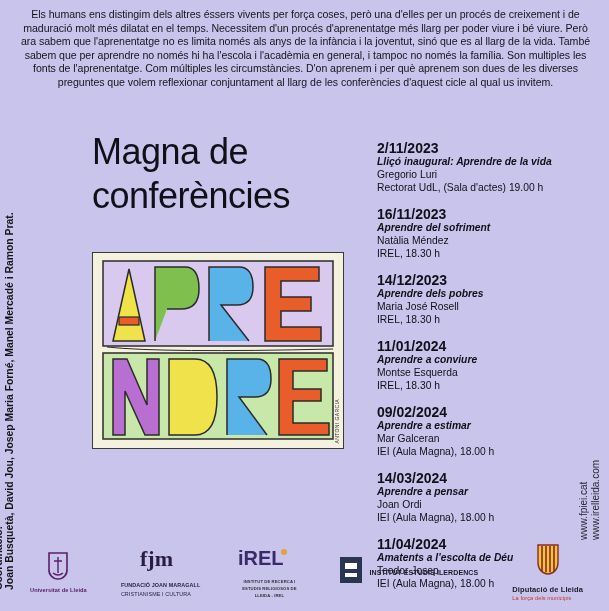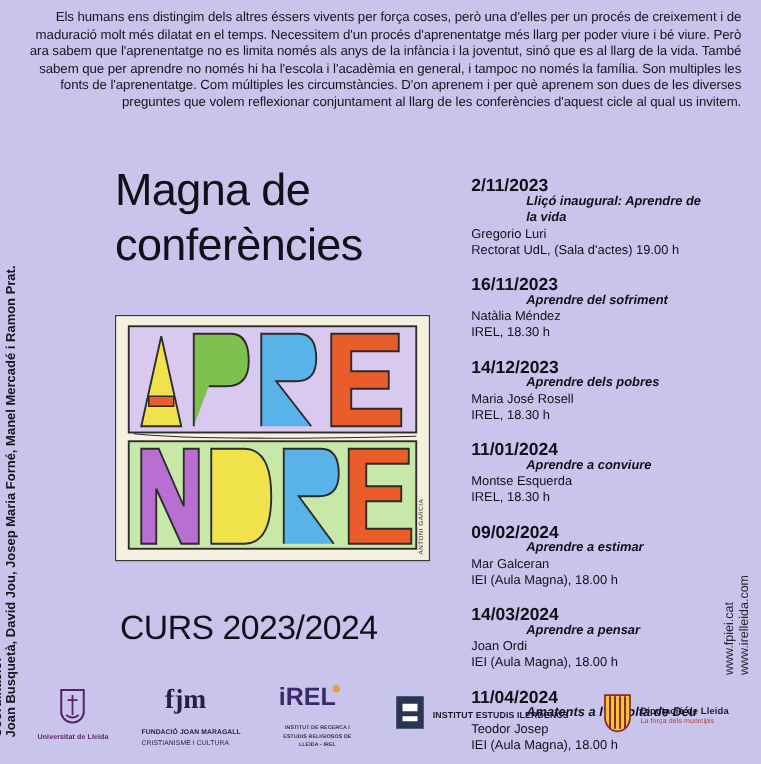--- a/index.html
+++ b/index.html
@@ -22,21 +22,21 @@
 
   
   .intro {
     position: absolute;
     left: 18px;
     top: 8px;
     width: 575px;
     font-size: 10.6px;
     line-height: 13.6px;
     color: #15151c;
-    text-align: right;
+    text-align: center;
     letter-spacing: -0.05px;
   }
 
   
   .left-vertical {
     position: absolute;
     left: 2px;
     top: 130px;
     height: 460px;
     width: 28px;
@@ -134,21 +134,20 @@
     font-weight: bold;
     color: #101018;
     line-height: 13px;
   }
   .entry .talk {
     font-size: 10.3px;
     font-weight: bold;
     font-style: italic;
     color: #101018;
     line-height: 13px;
-    margin-left: 44px;
   }
   .entry .speaker {
     font-size: 10.3px;
     color: #101018;
     line-height: 13px;
   }
   .entry .venue {
     font-size: 10.3px;
     font-weight: normal;
     color: #101018;
@@ -183,21 +182,21 @@
     color: #2a1d3d;
     line-height: 7px;
   }
   .logo.udl .cap { color: #5a2068; }
   .logo.fjm { flex-direction: column; align-items: center; gap: 4px; }
   .logo.fjm .cap { text-align: left; font-size: 5.4px; color: #2a1d3d; }
   .logo.irel { flex-direction: column; }
   .logo.irel .cap { font-size: 4.2px; color: #333; }
   .logo.iei { flex-direction: row; align-items: center; gap: 5px; }
   .logo.iei .cap { text-align: left; font-size: 7px; line-height: 8.5px; color: #1a1a2a; }
-  .logo.dip { flex-direction: row; align-items: center; gap: 5px; }
+  .logo.dip { flex-direction: column; align-items: center; gap: 5px; }
   .logo.dip .cap { text-align: left; font-size: 7.5px; color: #1a1a2a; }
   .logo.dip .sub { font-size: 5.6px; font-weight: normal; color: #c0392b; }
   .coord {
     position: absolute;
     left: 2px;
     bottom: 6px;
   }
 </style>
 </head>
 <body>
@@ -244,21 +243,20 @@
 
       <path d="M134 182 L134 106 L164 106 Q178 106 178 126 Q178 144 162 144 L146 144 L174 182" fill="#5ab3e8" stroke="#2b2b2b" stroke-width="1.5"></path>
 
       <path d="M186 182 L186 106 L234 106 L234 118 L200 118 L200 136 L228 136 L228 148 L200 148 L200 170 L236 170 L236 182 Z" fill="#e85d2a" stroke="#2b2b2b" stroke-width="1.5"></path>
 
       <path d="M14 94 Q70 100 240 96" stroke="#2b2b2b" stroke-width="1" fill="none"></path>
     </svg>
     <div class="artwork-caption">ANTONI GARCIA</div>
   </div>
 
-  <div class="course-year">CURS 2023/2024</div>
 
   <div class="program">
 
     <div class="entry">
       <div class="date">2/11/2023</div>
       <div class="talk">Lliçó inaugural: Aprendre de la vida</div>
       <div class="speaker">Gregorio Luri</div>
       <div class="venue">Rectorat UdL, (Sala d'actes) 19.00 h</div>
     </div>
 

